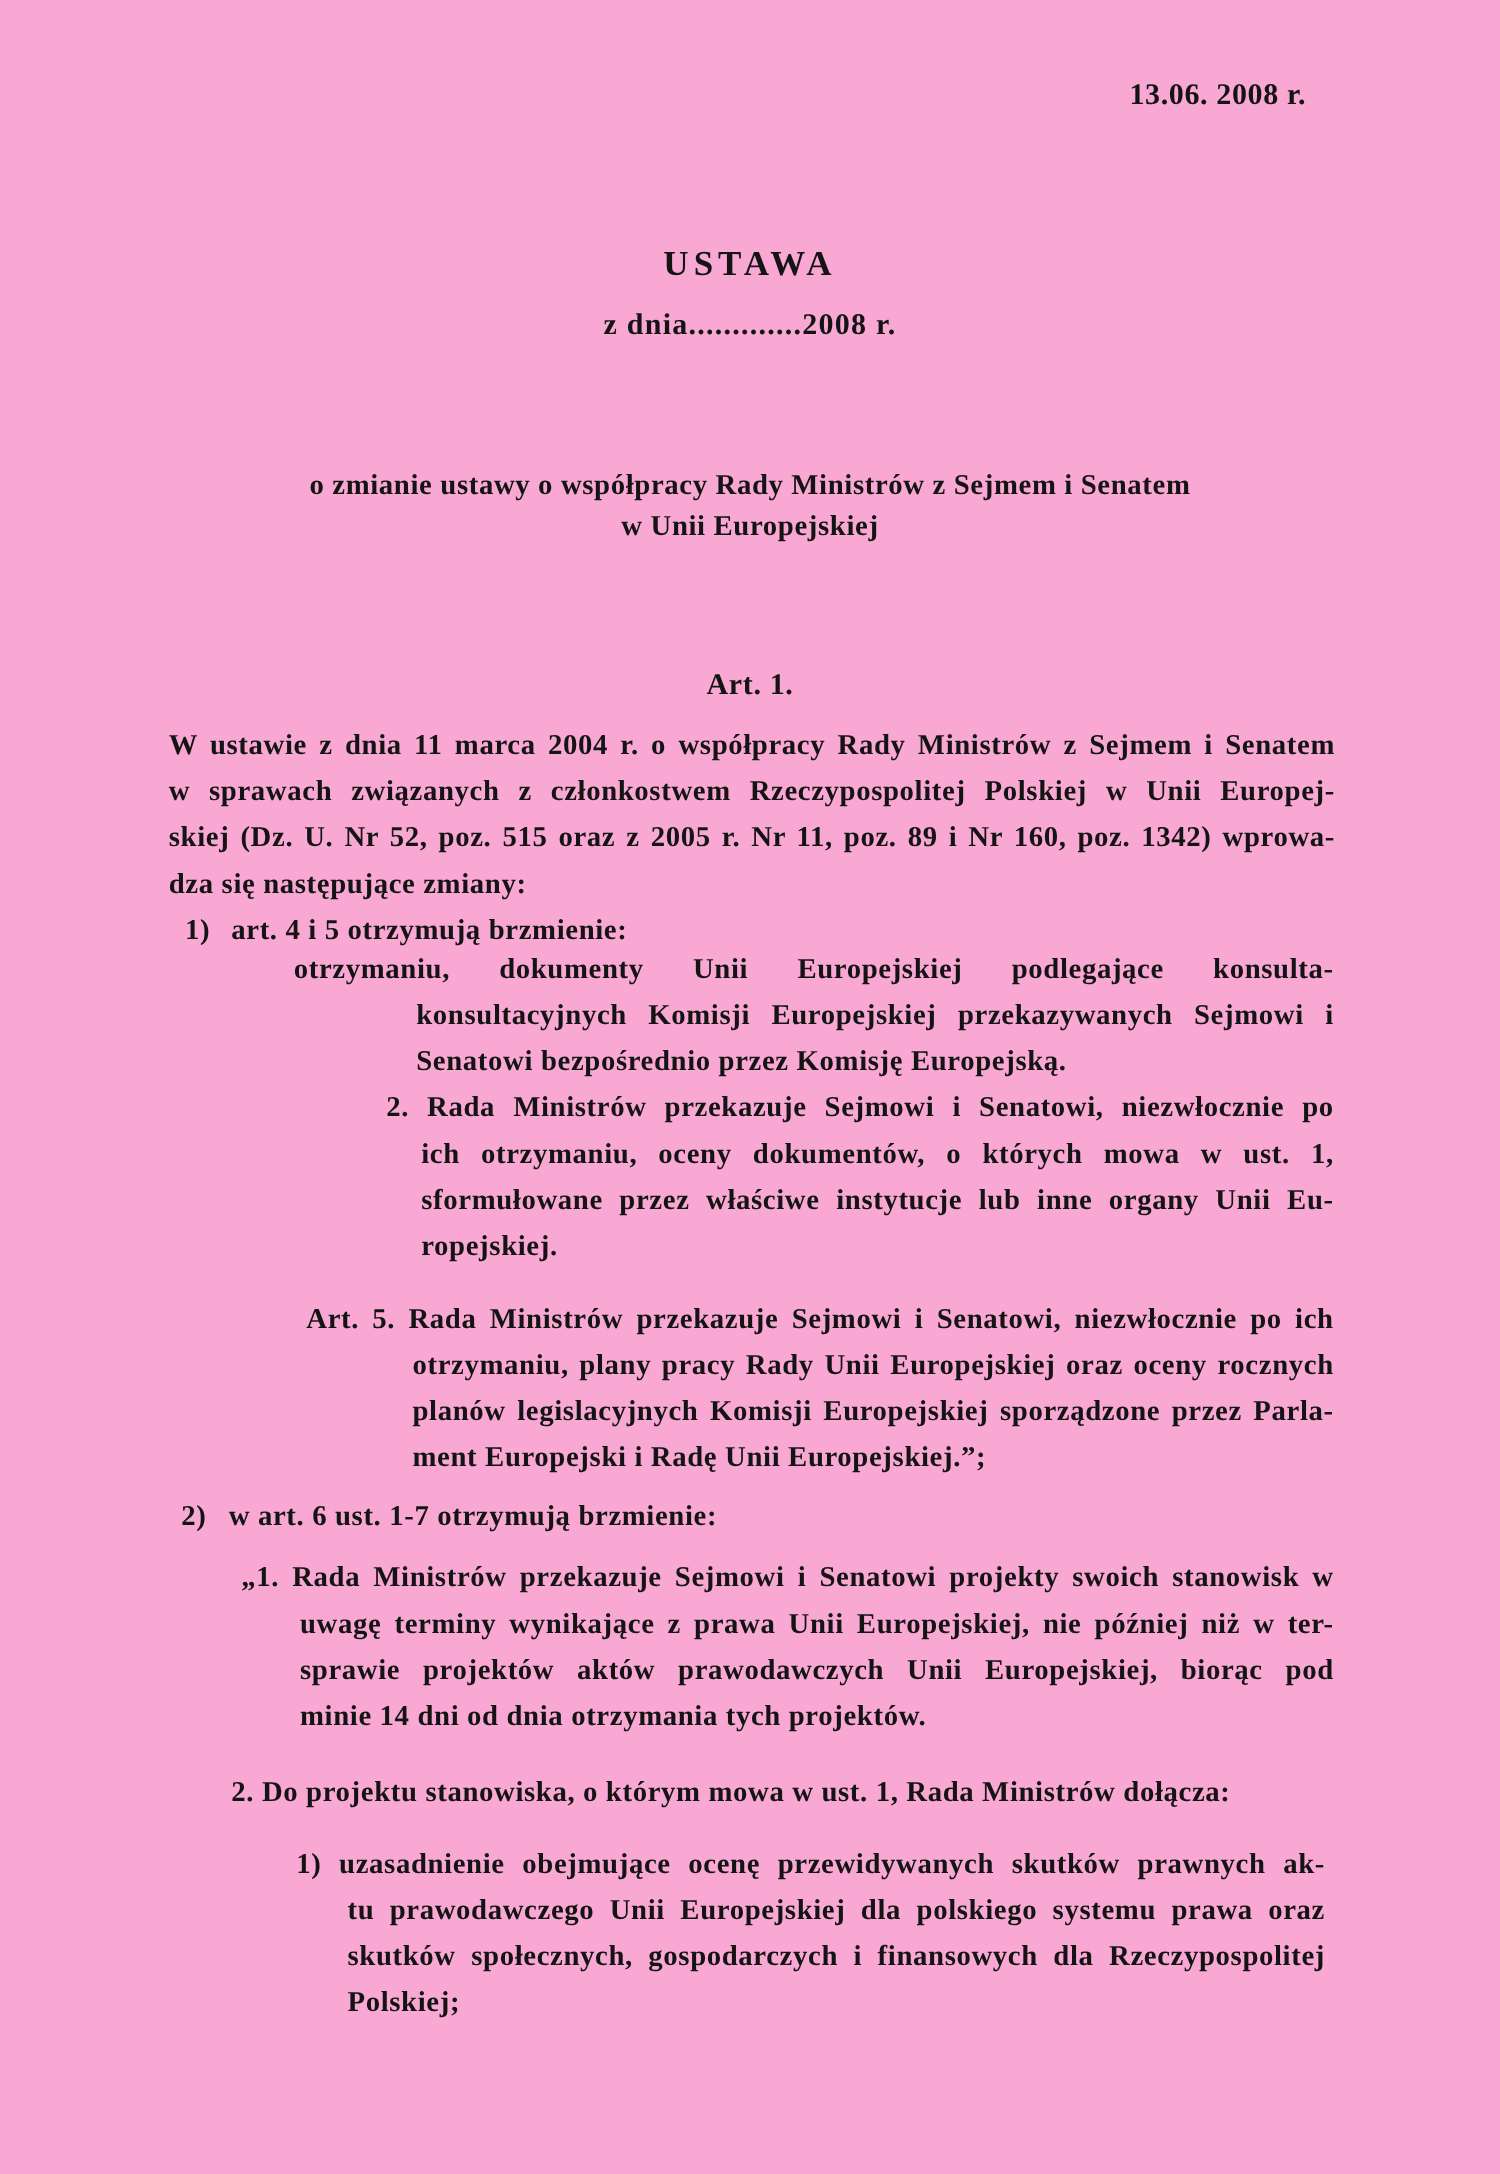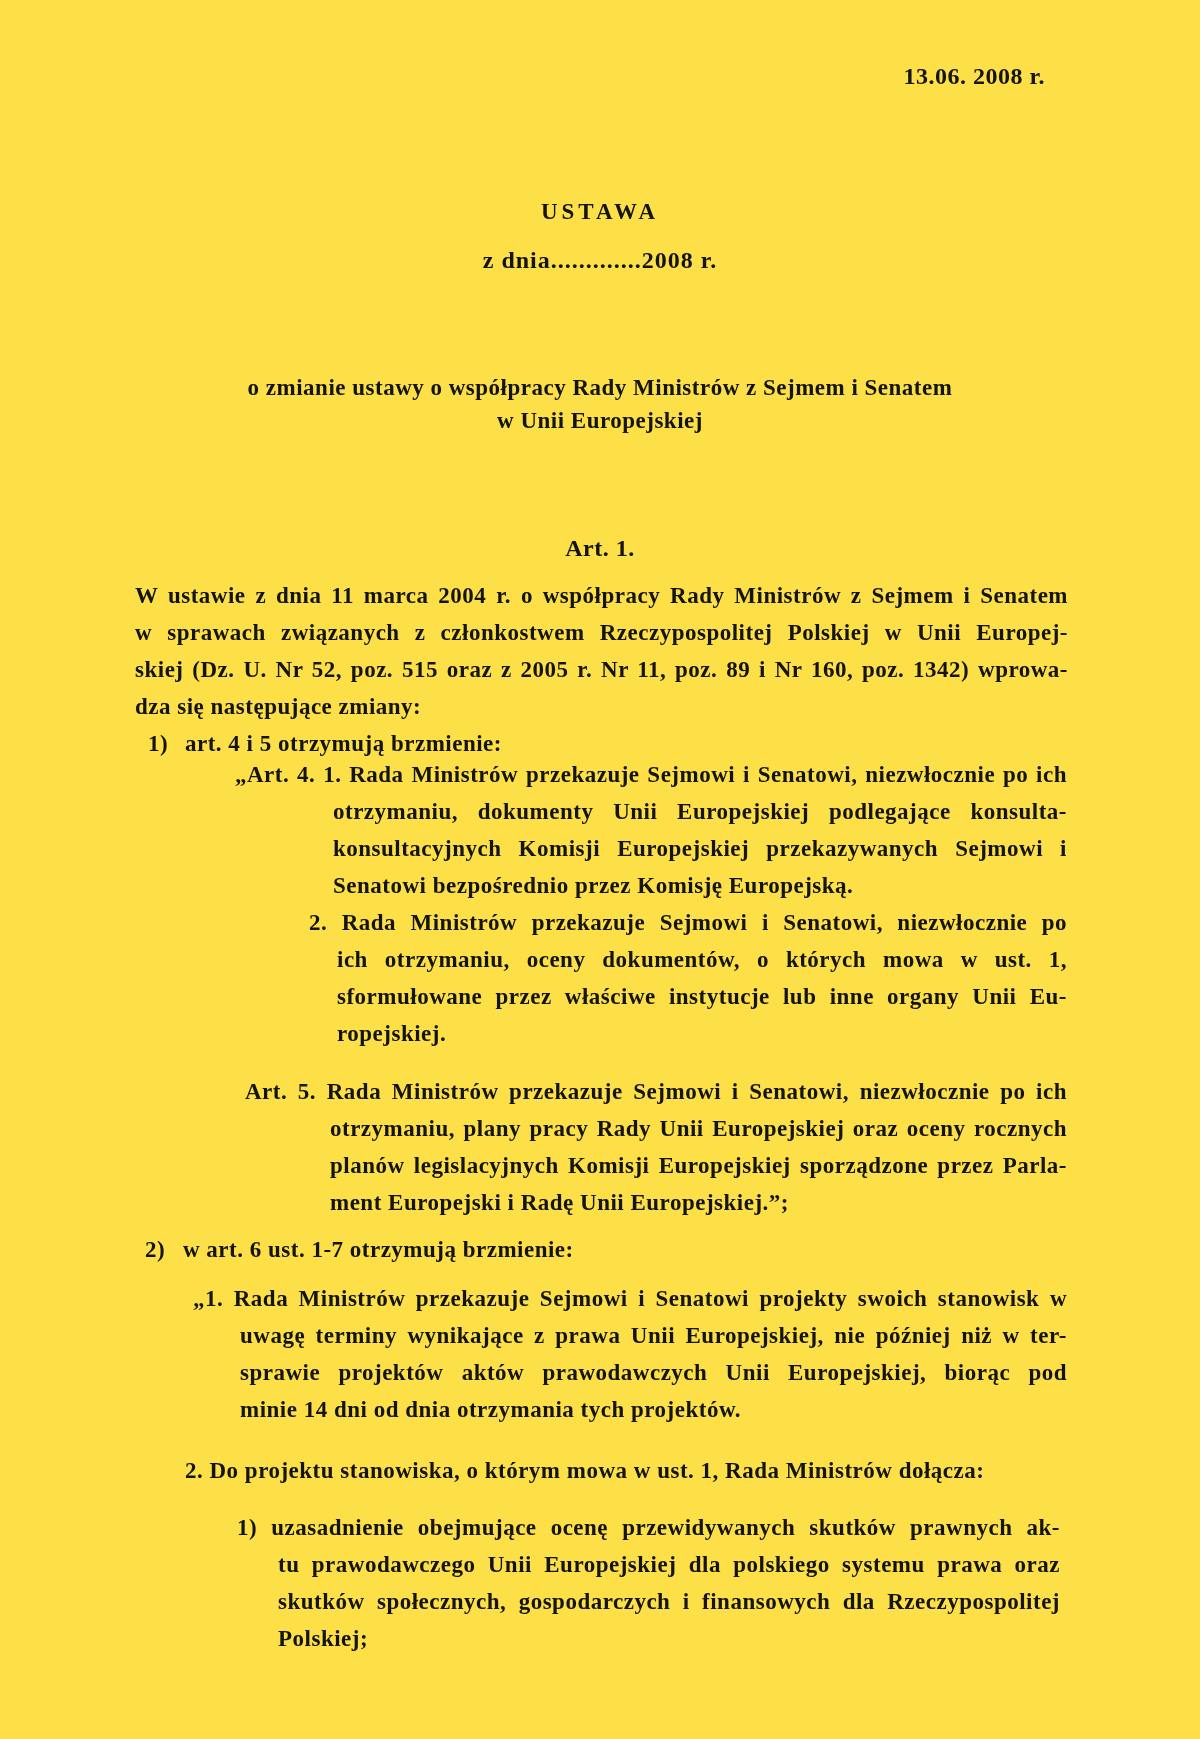--- a/index.html
+++ b/index.html
@@ -2,21 +2,21 @@
 <html><head>
 <meta charset="utf-8">
 <style>
   * { margin: 0; padding: 0; box-sizing: border-box; }
   html, body { background: #fcfcfb; }
   .page {
     position: relative;
     width: 1200px;
     height: 1739px;
     overflow: hidden;
-    background: #fde047;
+    background: #f9a8d4;
     color: #141414;
     font-family: "Liberation Serif", serif;
     font-weight: 700;
     font-size: 23px;
     letter-spacing: 0.5px;
   }
   .line {
     line-height: 37px;
     text-align: justify;
     text-align-last: justify;
@@ -33,21 +33,21 @@
   .date-note {
     margin-top: 62px;
     padding-right: 155px;
     text-align: right;
     font-size: 24px;
     line-height: 29px;
   }
   .title {
     margin-top: 104px;
     text-align: center;
-    font-size: 23px;
+    font-size: 28px;
     line-height: 34px;
     letter-spacing: 4px;
   }
   .date-line {
     margin-top: 16px;
     text-align: center;
     font-size: 24px;
     line-height: 30px;
     letter-spacing: 1px;
   }
@@ -118,21 +118,20 @@
       <div class="line">w sprawach związanych z członkostwem Rzeczypospolitej Polskiej w Unii Europej-</div>
       <div class="line">skiej (Dz. U. Nr 52, poz. 515 oraz z 2005 r. Nr 11, poz. 89 i Nr 160, poz. 1342) wprowa-</div>
       <div class="line">dza się następujące zmiany:</div>
     </div>
 
   <div class="item-line item-1">
     <span class="marker">1)</span><span class="item-text">art. 4 i 5 otrzymują brzmienie:</span>
   </div>
 
   <div class="art4u1">
-      <div class="line">„Art. 4. 1. Rada Ministrów przekazuje Sejmowi i Senatowi, niezwłocznie po ich</div>
       <div class="line">otrzymaniu, dokumenty Unii Europejskiej podlegające konsulta-</div>
       <div class="line">konsultacyjnych Komisji Europejskiej przekazywanych Sejmowi i</div>
       <div class="line">Senatowi bezpośrednio przez Komisję Europejską.</div>
     </div>
 
   <div class="art4u2">
       <div class="line">2. Rada Ministrów przekazuje Sejmowi i Senatowi, niezwłocznie po</div>
       <div class="line">ich otrzymaniu, oceny dokumentów, o których mowa w ust. 1,</div>
       <div class="line">sformułowane przez właściwe instytucje lub inne organy Unii Eu-</div>
       <div class="line">ropejskiej.</div>

